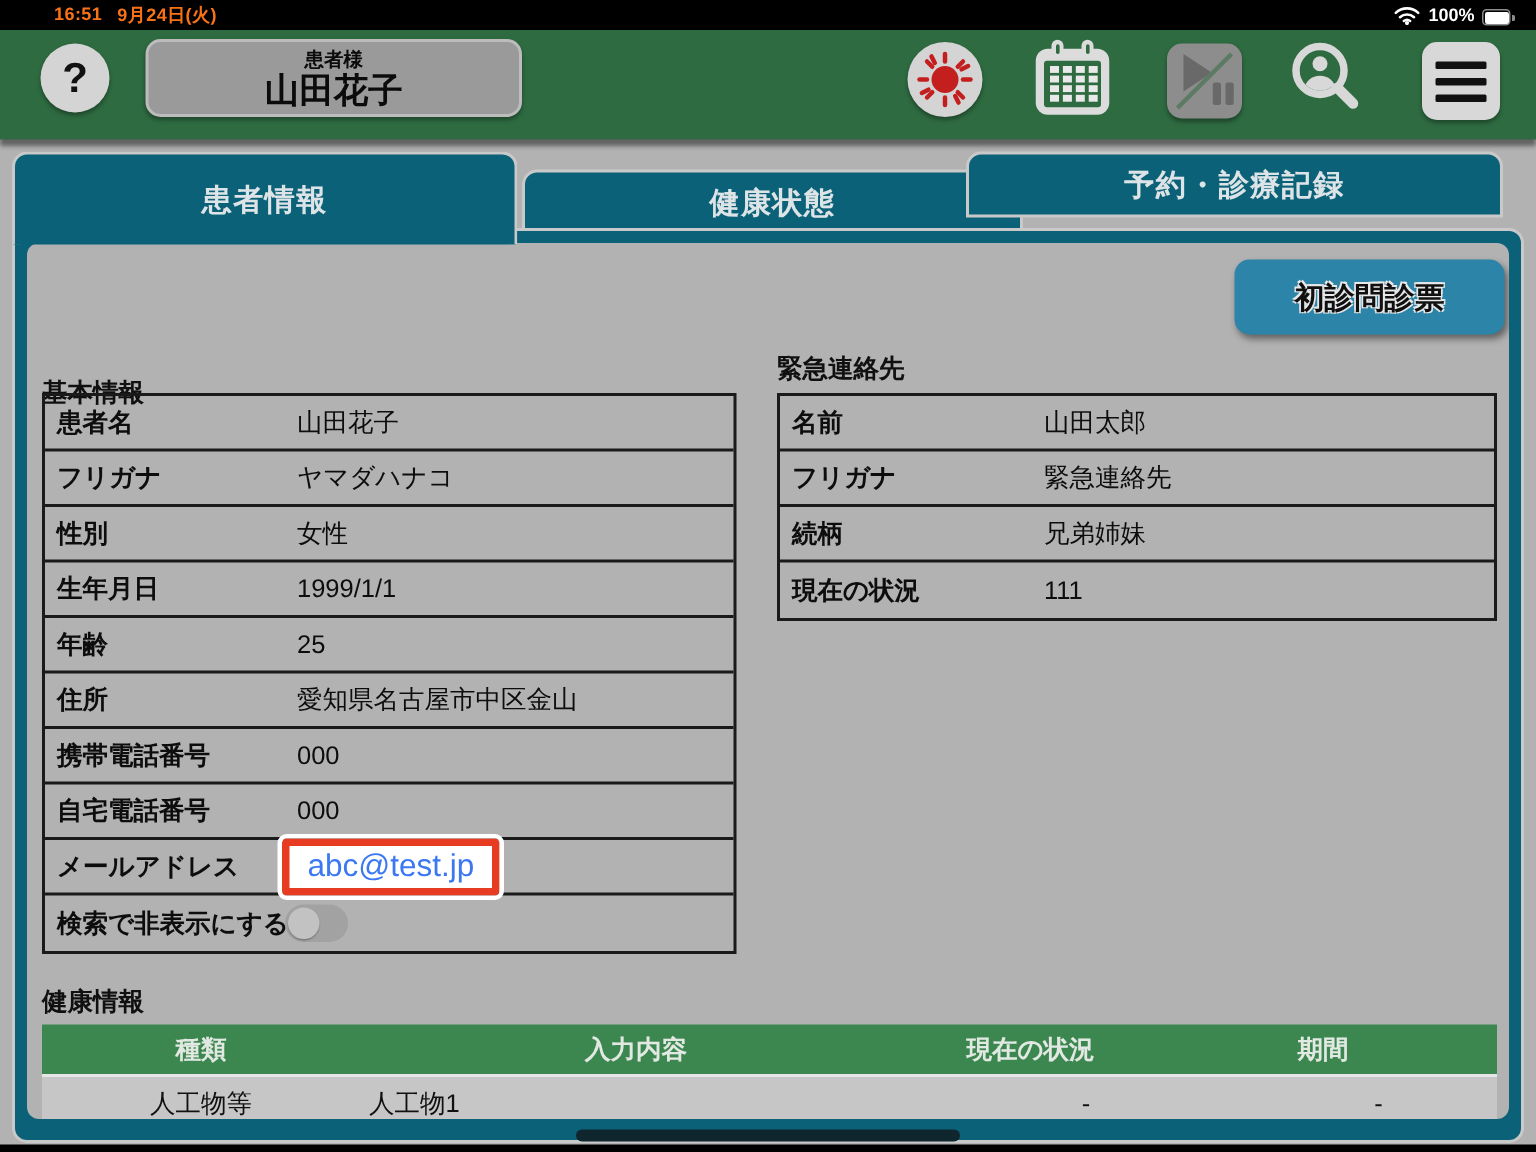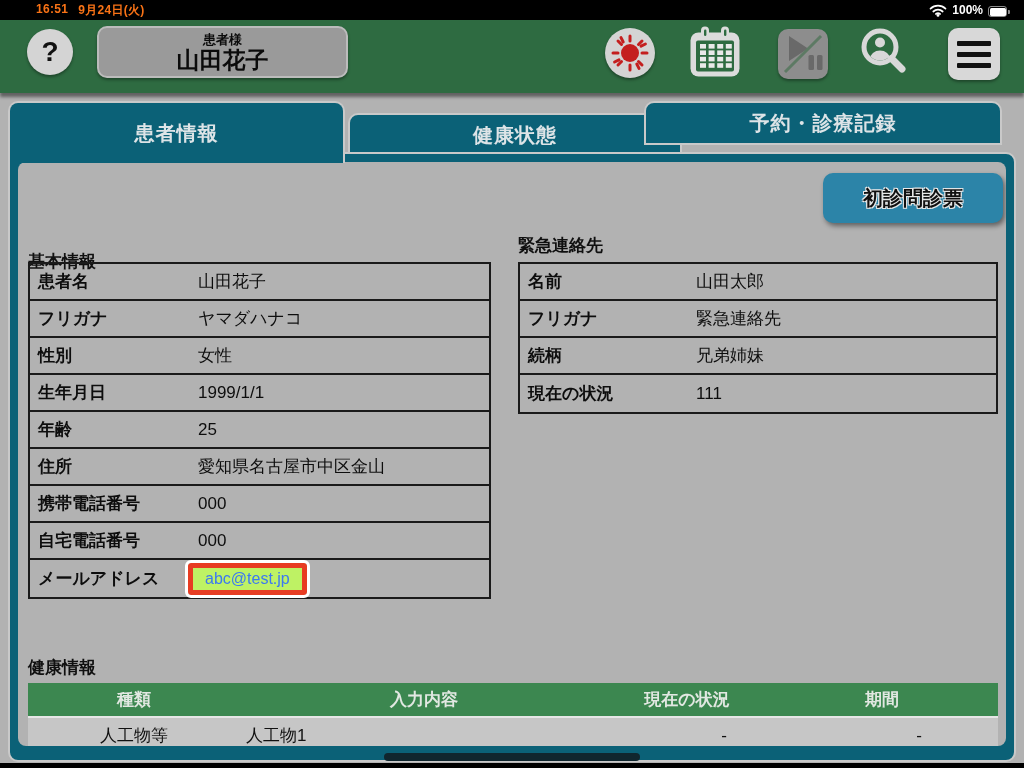--- a/index.html
+++ b/index.html
@@ -74,22 +74,22 @@
   .lbl-health { left:10px; top:494px; }
 
   .info-table { position:absolute; border:2px solid #1a1a1a; }
   .t-basic { left:10px; top:100px; width:463px; }
   .t-emerg { left:500px; top:100px; width:480px; }
   .trow { position:relative; height:37px; border-bottom:2px solid #1a1a1a; display:flex; align-items:center; }
   .trow:last-child { border-bottom:none; }
   .tlabel { width:168px; padding-left:8px; font-size:17px; font-weight:bold; color:#0d0d0d; white-space:nowrap; }
   .t-emerg .tlabel { width:176px; }
   .tvalue { font-size:17px; color:#0d0d0d; white-space:nowrap; }
-  .email-box { display:inline-block; margin-left:-10px; background:#bef264; border:5px solid #e73c22;
-    outline:3px solid #fff; border-radius:3px; padding:2px 12px; color:#3b78f2; font-size:16px; }
+  .email-box { display:inline-block; margin-left:-10px; background:#ffffff; border:5px solid #e73c22;
+    outline:3px solid #fff; border-radius:3px; padding:2px 12px; color:#3b78f2; font-size:21px; }
   .toggle { position:relative; margin-left:-8px; width:42px; height:25px; border-radius:13px; background:#a2a2a2; }
   .toggle-knob { position:absolute; left:2px; top:2px; width:21px; height:21px; border-radius:50%; background:#c2c2c2;
     box-shadow:0 1px 1px rgba(0,0,0,.25); }
 
   
   .health-table { position:absolute; left:10px; top:521px; width:970px; }
   .h-header { display:flex; height:35px; background:#3c8750; border-bottom:2px solid #e6e6e6; }
   .h-header .hcell { color:#e2e8e2; font-size:17px; font-weight:bold; display:flex; align-items:center; justify-content:center; }
   .h-row { display:flex; height:35px; background:#c6c6c6; }
   .h-row .hcell { color:#111; font-size:17px; display:flex; align-items:center; justify-content:center; }
@@ -278,20 +278,26 @@
           <div class="tvalue">000</div>
         </div>
         <div class="trow">
           <div class="tlabel">自宅電話番号</div>
           <div class="tvalue">000</div>
         </div>
         <div class="trow">
           <div class="tlabel">メールアドレス</div>
           <span class="email-box"><span>abc@test.jp</span></span>
         </div>
+        <div class="trow">
+          <div class="tlabel">検索で非表示にする</div>
+          <div class="toggle">
+            <div class="toggle-knob"></div>
+          </div>
+        </div>
       </div>
 
     <div class="sec-label lbl-emerg">緊急連絡先</div>
     <div class="info-table t-emerg" id="emerg-table">
         <div class="trow">
           <div class="tlabel">名前</div>
           <div class="tvalue">山田太郎</div>
         </div>
         <div class="trow">
           <div class="tlabel">フリガナ</div>

